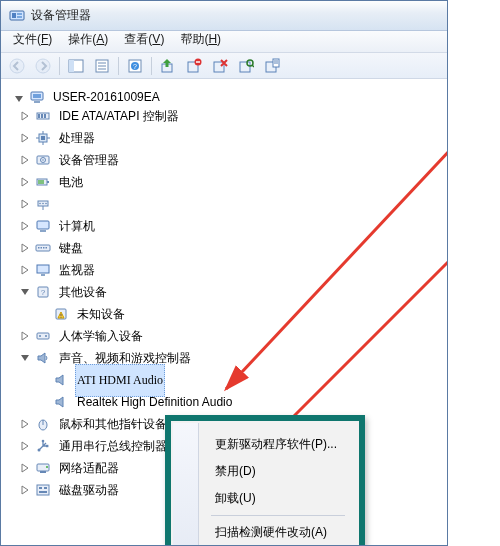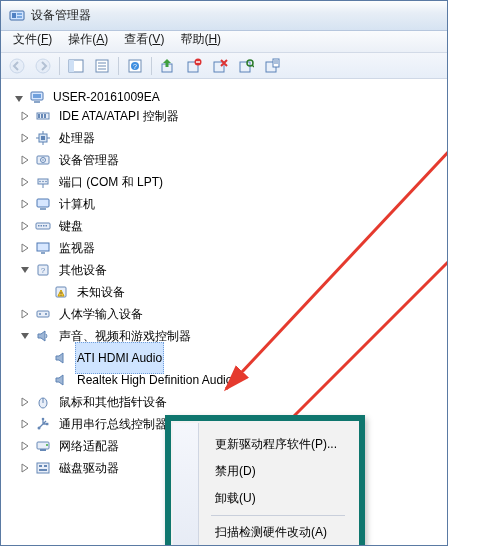--- a/index.html
+++ b/index.html
@@ -25,21 +25,21 @@
 .node { position: relative; }
 .row { display: flex; align-items: center; height: 22px; white-space: nowrap; cursor: default; }
 .row .twisty ~ .ico { margin-left: 2px; }
 .twisty { width: 12px; height: 12px; display: flex; align-items: center; justify-content: center; margin-right: 2px; }
 .ico { width: 16px; height: 16px; margin-right: 6px; flex: none; }
 .label { padding: 1px 2px; }
 .ind-0 { padding-left: 12px; align-items: flex-end; }
 .ind-1 { padding-left: 18px; }
 .ind-2 { padding-left: 52px; }
 .children { }
-.row.selected .label { background: #cfe4ff; border: 1px dotted #6f9edb; padding: 8px 1px; }
+.row.selected .label { background: #cfe4ff; border: 1px dotted #6f9edb; padding: 8px 1px; font-family: Liberation Serif, serif; }
 
 .ctxmenu { position: absolute; z-index: 10; background: #f2f2f2; border: 6px solid #0f766e; box-shadow: 2px 3px 6px rgba(0,0,0,.25); font-size: 12px; color: #000; padding: 10px; }
 .ctx-left { width: 26px; background: linear-gradient(#f5f7fc, #e6ebf5); position: absolute; left: 2px; top: 2px; bottom: 2px; border-right: 1px solid #d0d6e2; }
 .ctx-items { position: relative; }
 .ctx-item { padding: 5px 20px 5px 34px; white-space: nowrap; cursor: default; }
 .ctx-sep { height: 1px; background: #c9cfdb; margin: 3px 4px 3px 30px; }
 
 svg { display: block; }
 </style>
 </head>
@@ -205,37 +205,51 @@
             <span class="ico">
                 <svg viewBox="0 0 16 16">
                   <rect x="2" y="4" width="12" height="8" rx="1" fill="#e8eef8" stroke="#6688b6"></rect>
                   <circle cx="8" cy="8" r="2.5" fill="none" stroke="#6688b6"></circle>
                   <circle cx="8" cy="8" r=".8" fill="#6688b6"></circle>
                 </svg>
               </span>
             <span class="label">设备管理器</span>
           </div>
 
+          <div class="row ind-1">
+            <span class="twisty">
+                <svg width="10" height="10" viewBox="0 0 10 10">
+                  <path d="M2 1 L8 5 L2 9 Z" fill="none" stroke="#7a7a7a"></path>
+                </svg>
+              </span>
+            <span class="ico">
+                <svg viewBox="0 0 16 16">
+                  <rect x="2" y="5" width="10" height="6" fill="#e8eef8" stroke="#6688b6"></rect>
+                  <rect x="12" y="7" width="2" height="2" fill="#6688b6"></rect>
+                  <rect x="3" y="6" width="6" height="4" fill="#7fc17f"></rect>
+                </svg>
+              </span>
+            <span class="label">电池</span>
+          </div>
 
           <div class="row ind-1">
             <span class="twisty">
                 <svg width="10" height="10" viewBox="0 0 10 10">
                   <path d="M2 1 L8 5 L2 9 Z" fill="none" stroke="#7a7a7a"></path>
                 </svg>
               </span>
             <span class="ico">
                 <svg viewBox="0 0 16 16">
                   <rect x="3" y="5" width="10" height="5" fill="#e8eef8" stroke="#6688b6"></rect>
                   <circle cx="5" cy="7.5" r=".8" fill="#6688b6"></circle>
                   <circle cx="8" cy="7.5" r=".8" fill="#6688b6"></circle>
                   <circle cx="11" cy="7.5" r=".8" fill="#6688b6"></circle>
                   <line x1="8" y1="10" x2="8" y2="14" stroke="#6688b6"></line>
                 </svg>
               </span>
-            <span class="label">端口 (COM 和 LPT)</span>
           </div>
 
           <div class="row ind-1">
             <span class="twisty">
                 <svg width="10" height="10" viewBox="0 0 10 10">
                   <path d="M2 1 L8 5 L2 9 Z" fill="none" stroke="#7a7a7a"></path>
                 </svg>
               </span>
             <span class="ico">
                 <svg viewBox="0 0 16 16">

